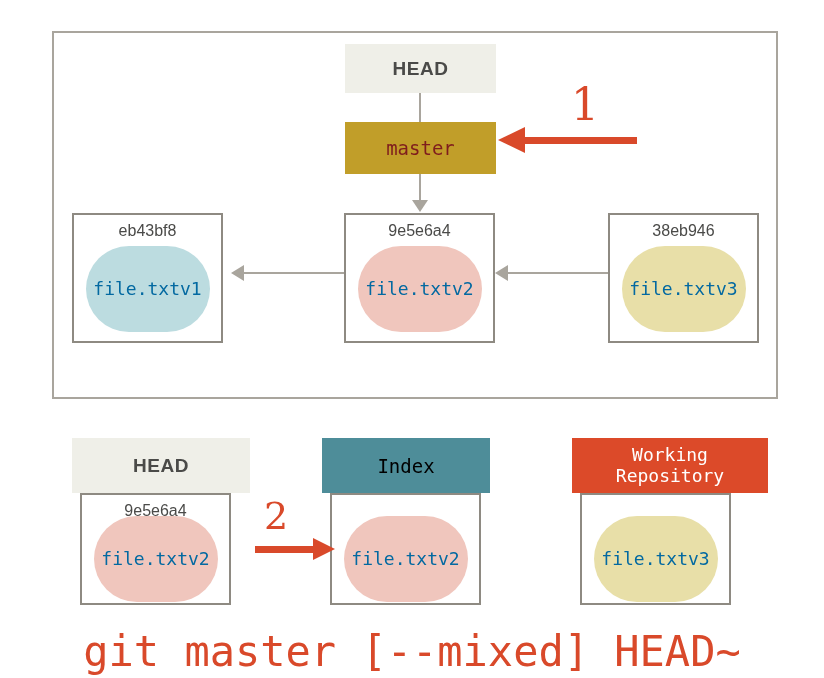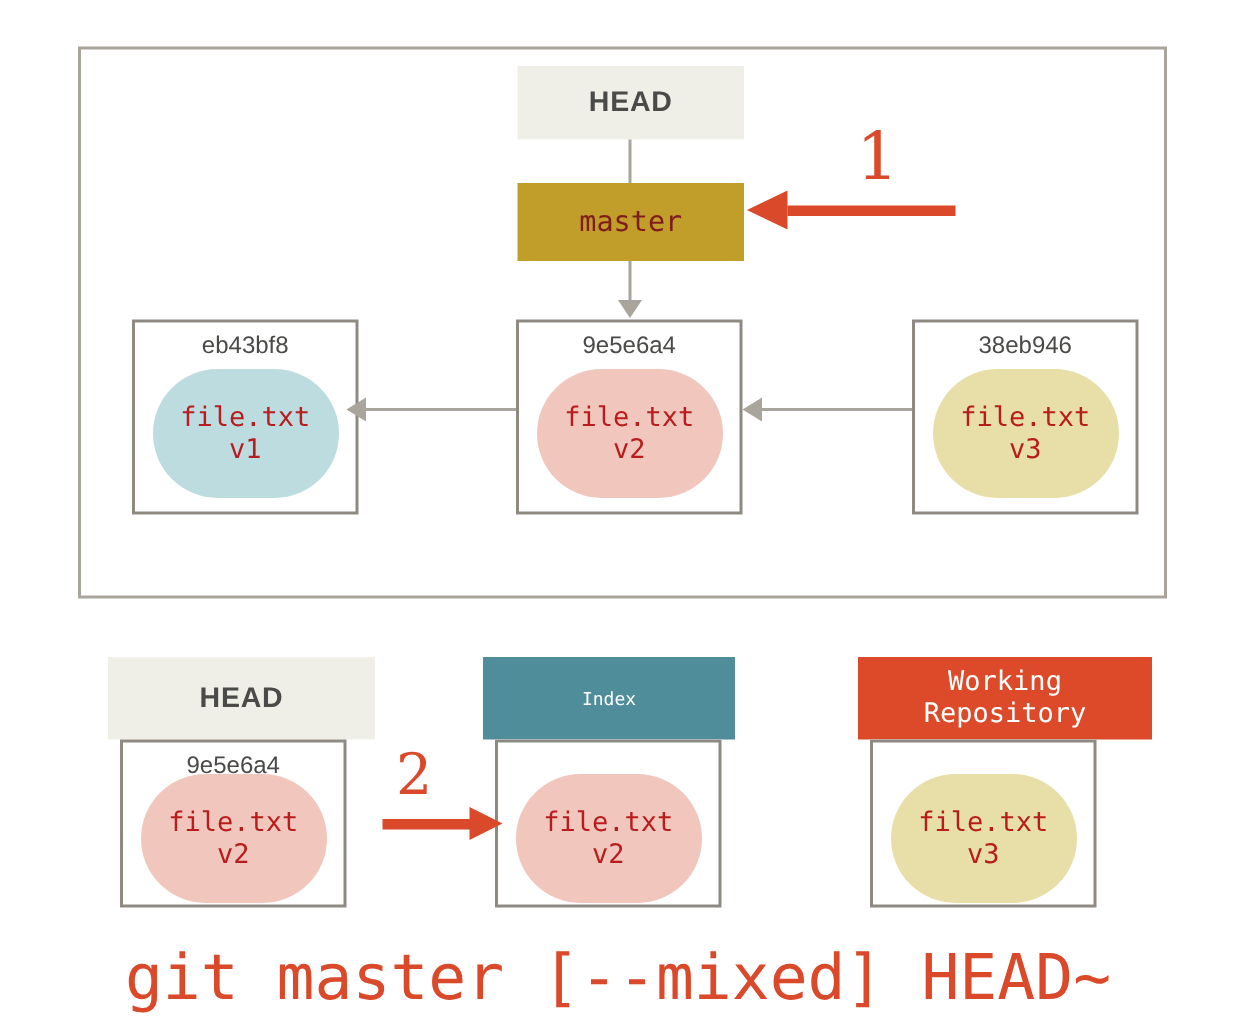--- a/index.html
+++ b/index.html
@@ -122,26 +122,26 @@
   }
   .blob {
     position: absolute;
     left: 50%;
     transform: translateX(-50%);
     top: 31px;
     width: 124px;
     height: 86px;
     border-radius: 44px;
     display: flex;
-    flex-direction: column;
+    flex-direction: row;
     align-items: center;
     justify-content: center;
     font-family: "DejaVu Sans Mono", monospace;
     font-size: 18px;
-    color: #b91c1c;
+    color: #0369a1;
     line-height: 1.18;
   }
   .blob span { display: block; }
 
   
   .panel-header {
     position: absolute;
     height: 55px;
     display: flex;
     align-items: center;
@@ -152,22 +152,22 @@
     background: #efefe8;
     font-family: "Liberation Sans", sans-serif;
     font-size: 19px;
     font-weight: bold;
     color: #4a4a48;
     letter-spacing: 0.5px;
   }
   .panel-header.index {
     background: #4e8d99;
     font-family: "DejaVu Sans Mono", monospace;
-    font-size: 12px;
-    color: #ffffff;
+    font-size: 19px;
+    color: #000000;
   }
   .panel-header.workdir {
     background: #dc4a29;
     font-family: "DejaVu Sans Mono", monospace;
     font-size: 18px;
     color: #ffffff;
     line-height: 1.12;
   }
   .panel-body {
     position: absolute;
@@ -234,21 +234,21 @@
 
   <div class="vline" style="left:419px; top:93px; height:29px;"></div>
 
   <div class="master-box">
     <span>master</span>
   </div>
 
   <div class="vline" style="left:419px; top:174px; height:28px;"></div>
   <div class="gray-arrow-down" style="left:412px; top:200px;"></div>
 
-  <div class="commit-box" style="left:88px; top:213px;">
+  <div class="commit-box" style="left:72px; top:213px;">
     <div class="commit-hash">eb43bf8</div>
     <div class="blob" style="background:#bcdce0;">
       <span>file.txt</span>
       <span>v1</span>
     </div>
   </div>
 
   <div class="commit-box" style="left:344px; top:213px;">
     <div class="commit-hash">9e5e6a4</div>
     <div class="blob" style="background:#f0c6bd;">

